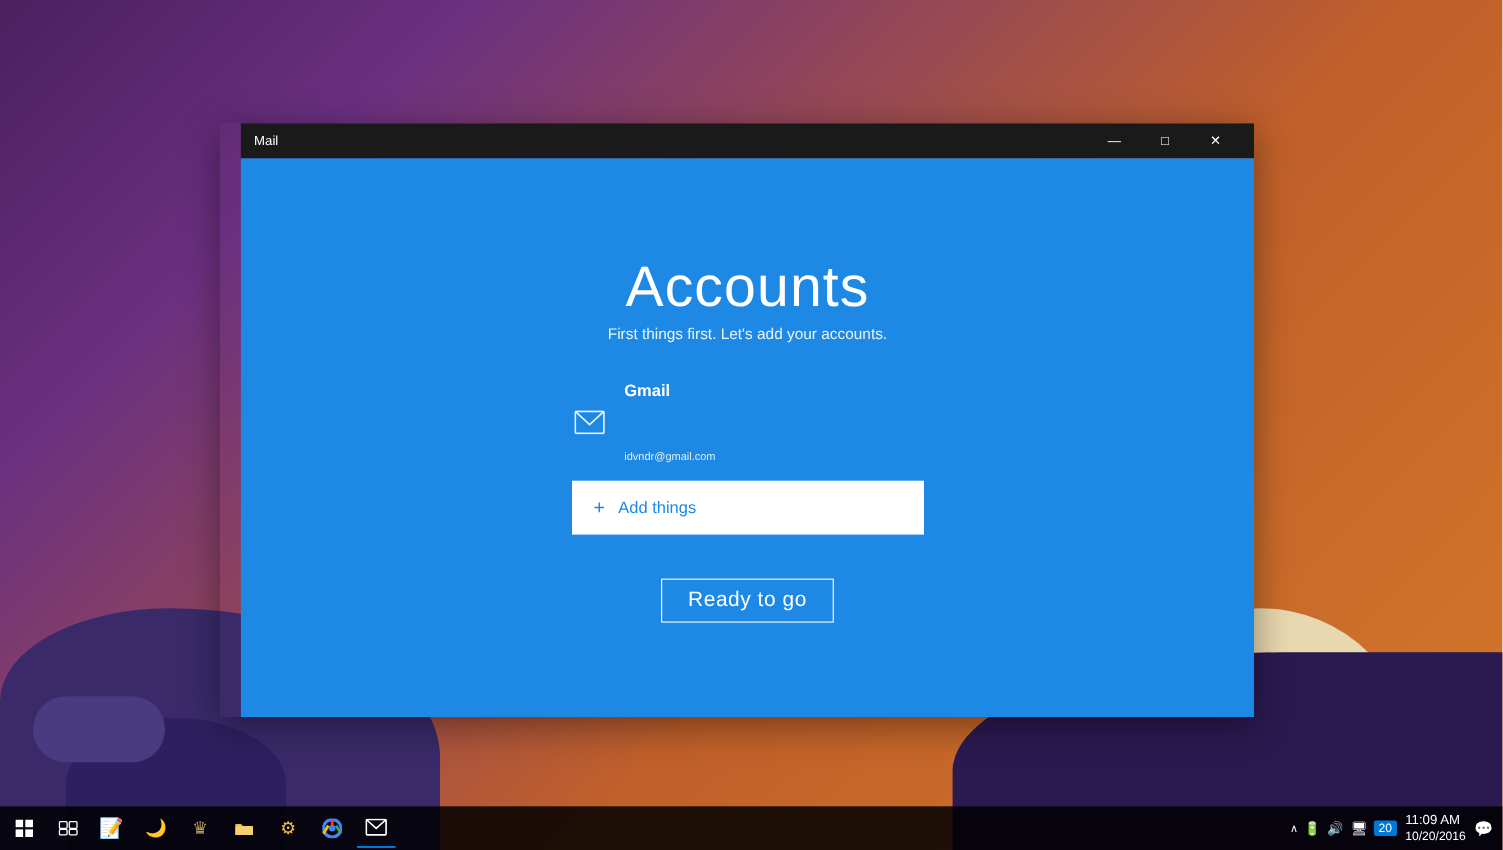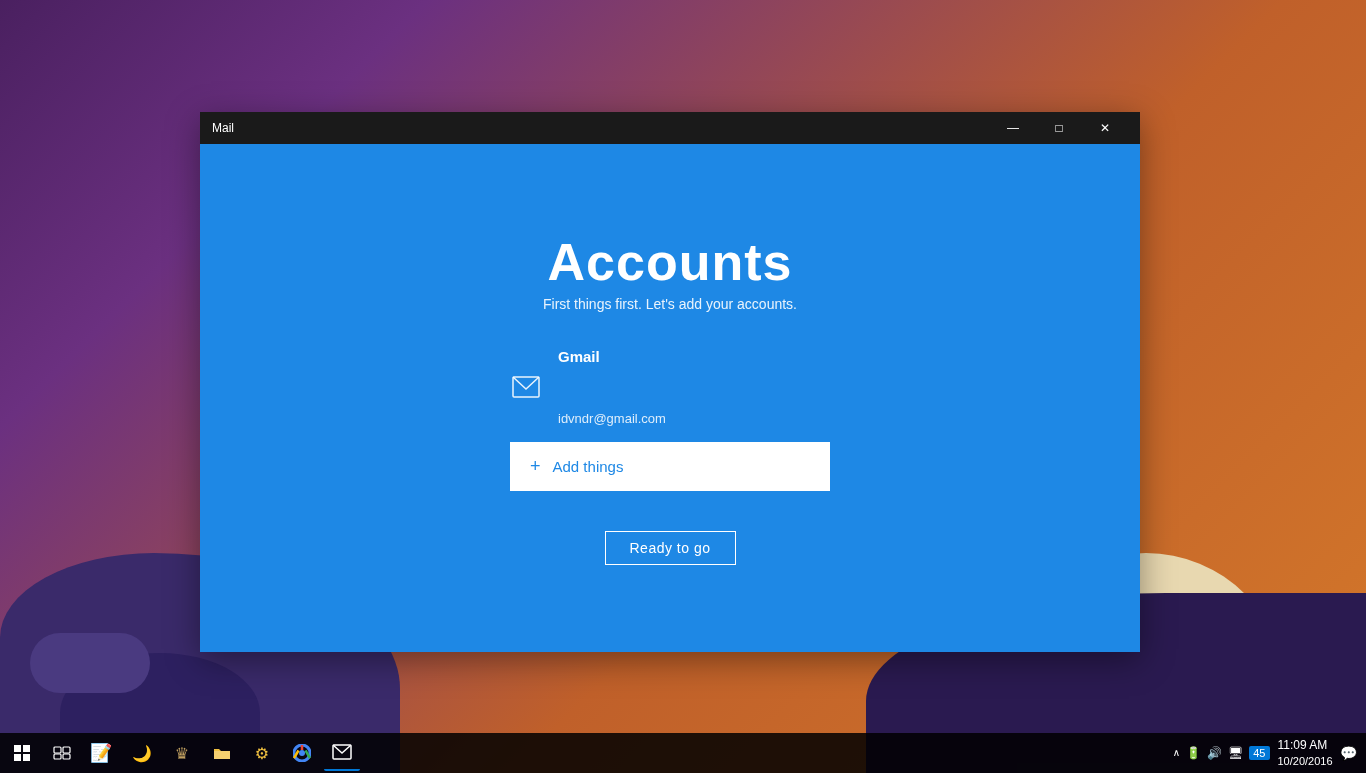--- a/index.html
+++ b/index.html
@@ -131,20 +131,21 @@
     .window {
       position: absolute;
       top: 112px;
       left: 200px;
       width: 940px;
       height: 540px;
       border-radius: 0;
       overflow: hidden;
       box-shadow: 0 8px 32px rgba(0,0,0,0.4);
       z-index: 50;
+      padding-left: 19px;
     }
 
     .window-titlebar {
       height: 32px;
       background: #1a1a1a;
       display: flex;
       align-items: center;
       padding: 0 12px;
     }
 
@@ -179,21 +180,21 @@
       background: #1e88e5;
       display: flex;
       flex-direction: column;
       align-items: center;
       justify-content: center;
       padding: 40px;
     }
 
     .accounts-title {
       font-size: 52px;
-      font-weight: 700;
+      font-weight: 400;
       color: white;
       margin-bottom: 4px;
       letter-spacing: 1px;
     }
 
     .accounts-subtitle {
       font-size: 14px;
       color: rgba(255,255,255,0.9);
       margin-bottom: 36px;
     }
@@ -222,21 +223,21 @@
     }
 
     .account-name {
       color: white;
       font-size: 15px;
       font-weight: 700;
     }
 
     .account-email {
       color: rgba(255,255,255,0.85);
-      font-size: 13px;
+      font-size: 10px;
       margin-top: 46px;
     }
 
     .add-account-btn {
       display: flex;
       align-items: center;
       gap: 12px;
       background: white;
       border: none;
       padding: 14px 20px;
@@ -255,21 +256,21 @@
       color: #1e88e5;
       font-size: 15px;
       font-weight: 400;
     }
 
     .ready-btn {
       background: transparent;
       border: 1px solid white;
       color: white;
       padding: 8px 24px;
-      font-size: 14px;
+      font-size: 19px;
       cursor: pointer;
       letter-spacing: 0.5px;
     }
   </style>
 </head>
 <body>
 
 <div class="desktop">
 
   <div class="hill-left"></div>
@@ -371,21 +372,21 @@
       </div>
 
     </div>
 
     <div class="taskbar-right">
       <div class="taskbar-tray">
         <span style="font-size:10px; color:white; cursor:pointer;">∧</span>
         <span style="font-size:12px;">🔋</span>
         <span style="font-size:12px; cursor:pointer;">🔊</span>
         <span style="font-size:12px; cursor:pointer;">🖥</span>
-        <span style="font-size:11px; background:#0078d7; padding:1px 4px; border-radius:2px;">45</span>
+        <span style="font-size:11px; background:#0078d7; padding:1px 4px; border-radius:2px;">20</span>
       </div>
       <div class="taskbar-clock">
         <div style="font-size:12px;">11:09 AM</div>
         <div style="font-size:11px;">10/20/2016</div>
       </div>
       <span style="font-size:14px; cursor:pointer;">💬</span>
     </div>
   </div>
 
 </div>

